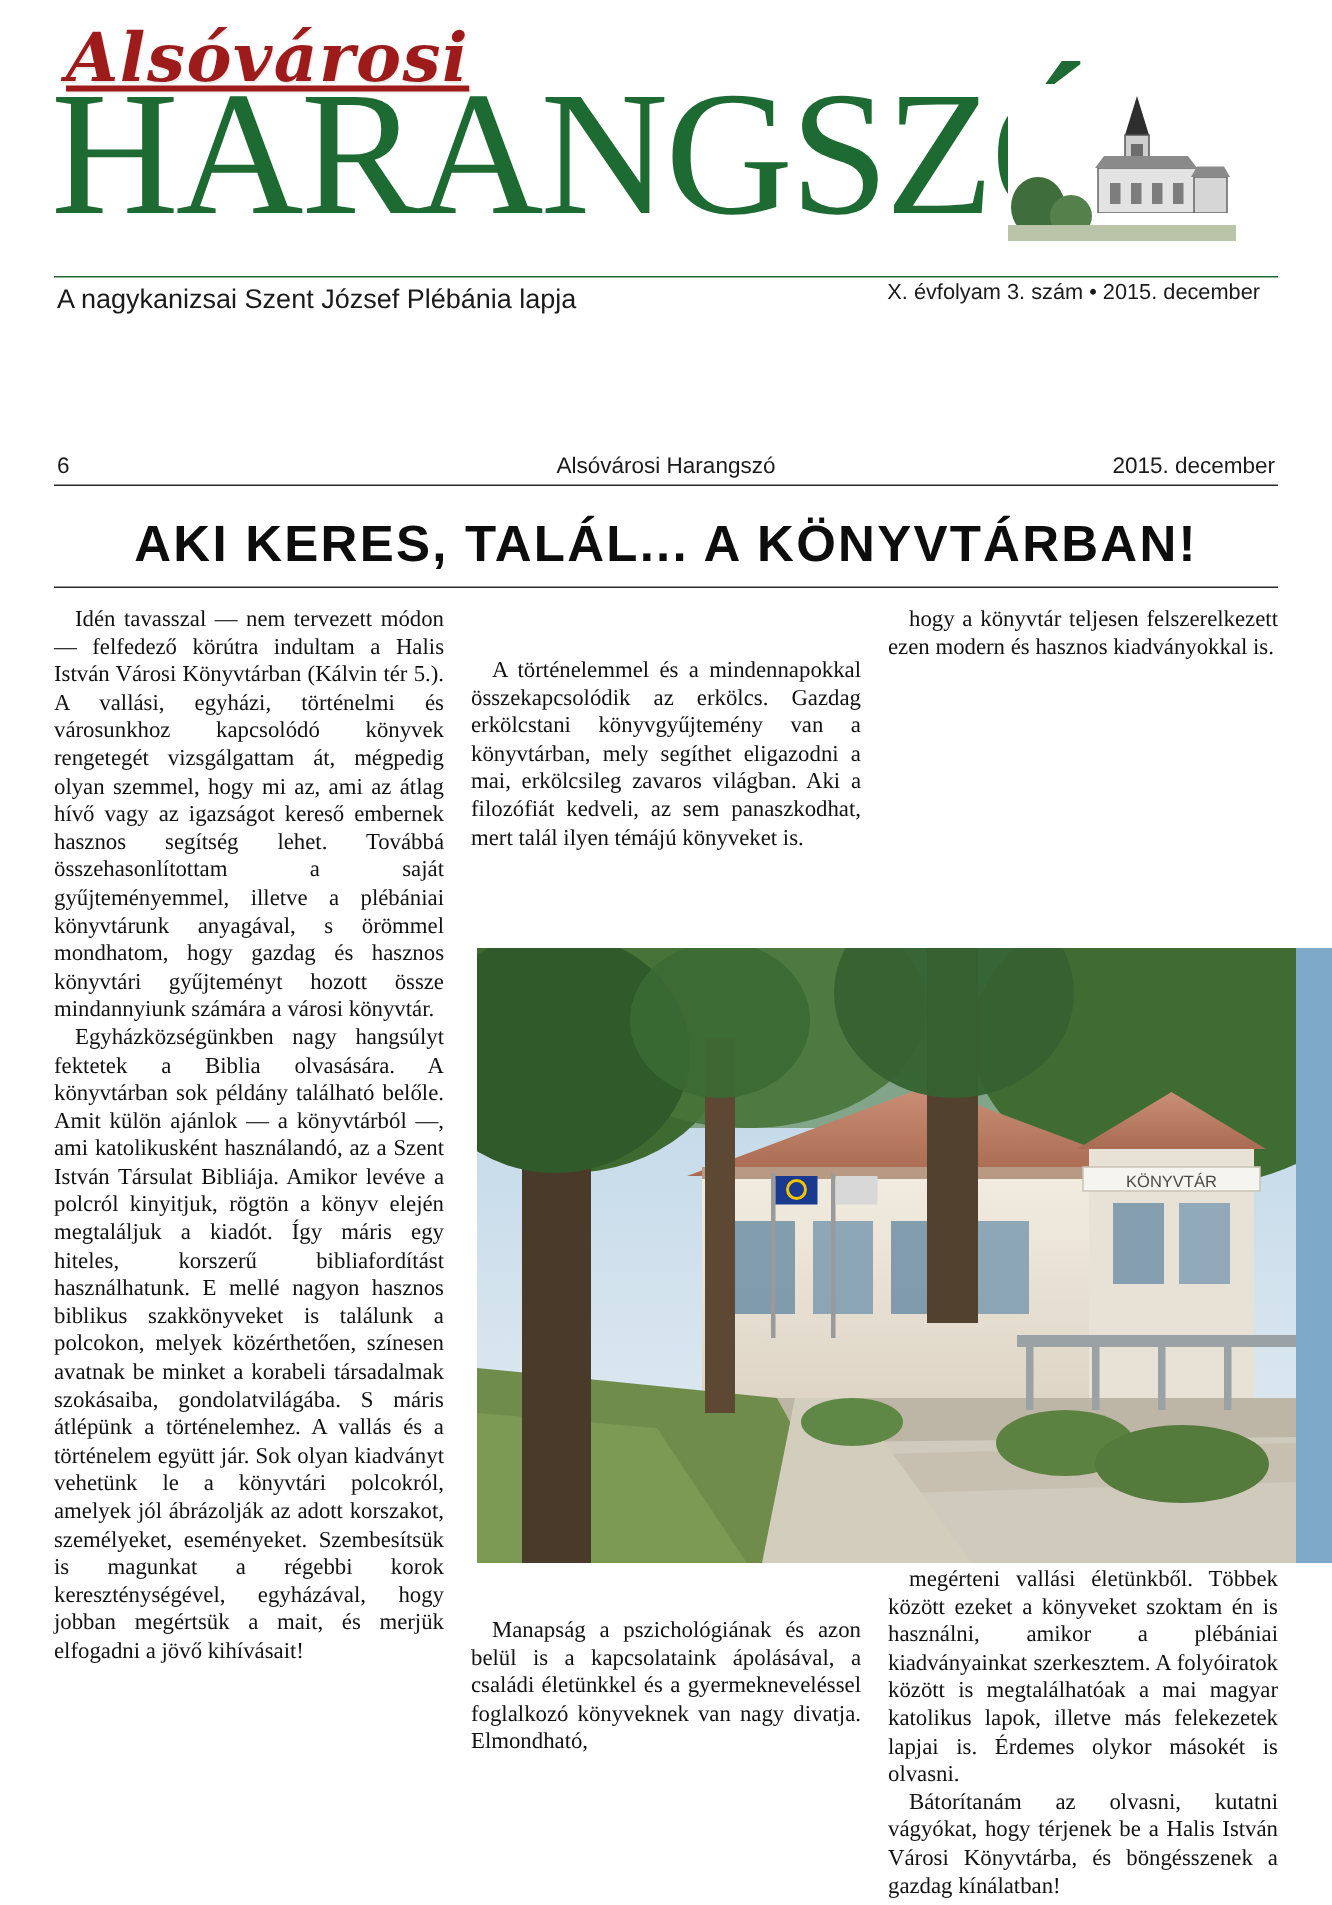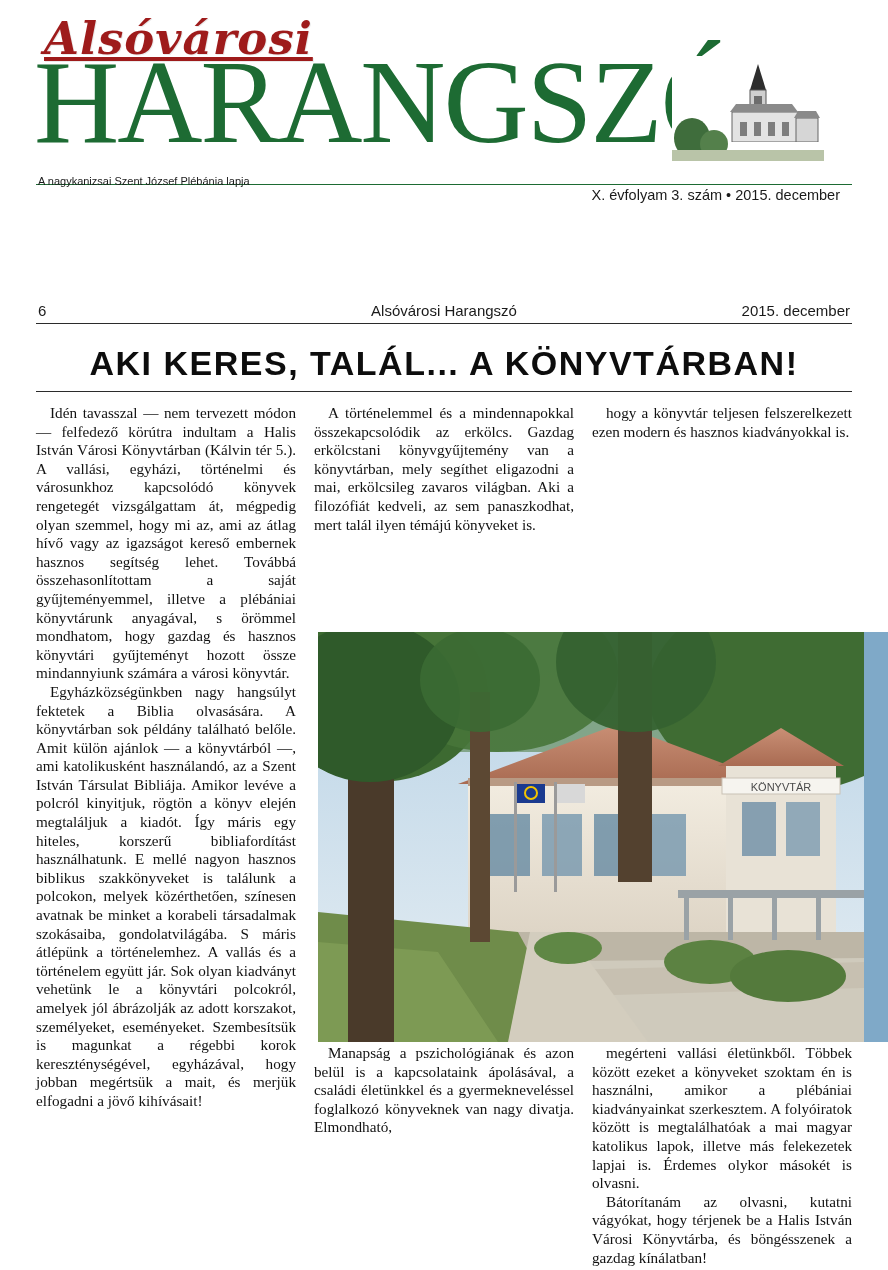--- a/index.html
+++ b/index.html
@@ -66,23 +66,23 @@
   .masthead-rule {
     position: absolute;
     left: 0;
     right: 0;
     top: 178px;
     border-top: 1.5px solid #1d6b33;
   }
   .masthead-sub {
     position: absolute;
     left: 2px;
-    top: 169px;
+    top: 183px;
     font-family: "Liberation Sans", sans-serif;
-    font-size: 11px;
+    font-size: 18px;
     color: #1a1a1a;
   }
   .masthead-issue {
     position: absolute;
     right: 12px;
     top: 181px;
     font-family: "Liberation Sans", sans-serif;
     font-size: 14.5px;
     color: #1a1a1a;
   }
@@ -153,21 +153,21 @@
     position: absolute;
     left: 282px;
     top: 228px;
     width: 611px;
     height: 410px;
     overflow: hidden;
     background: #7fa9c8;
   }
   .photo svg { display: block; }
 
-  .col-mid-top { height: 216px; overflow: hidden; }
+  .col-mid-top { height: 216px; overflow: hidden; margin-top: 34px; }
   .col-mid-bottom { margin-top: 424px; }
   .col-right-top { height: 216px; overflow: hidden; }
   .col-right-bottom { margin-top: 424px; }
 </style>
 </head>
 <body>
 
 <div class="page">
 
   <div class="masthead">

